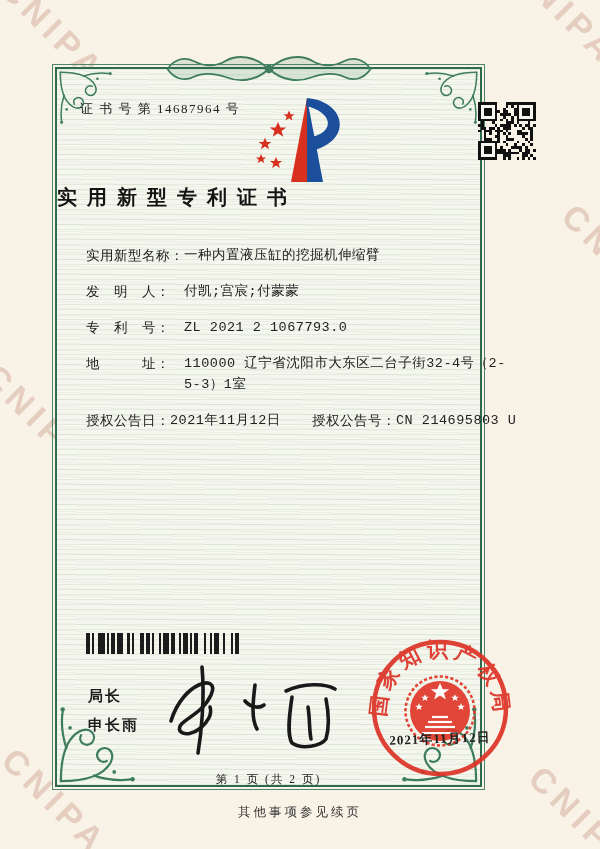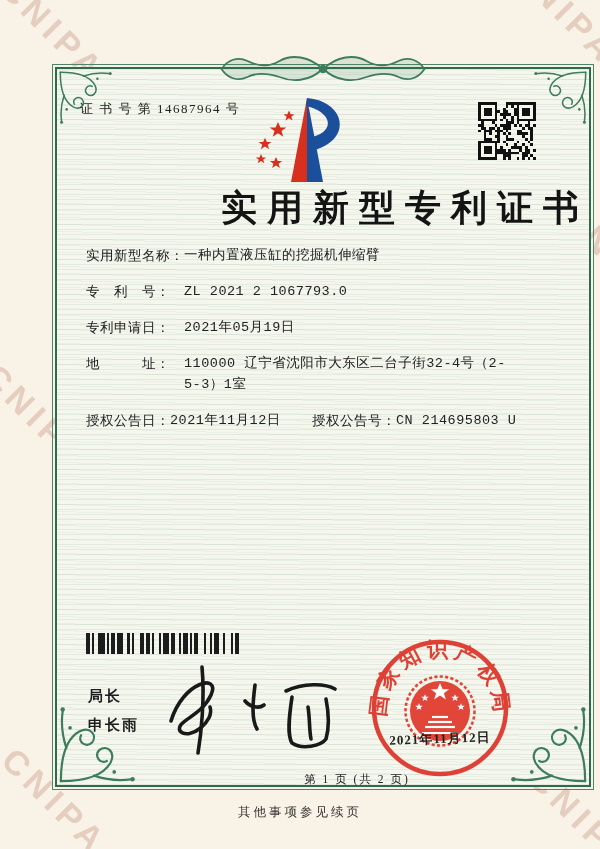--- a/index.html
+++ b/index.html
@@ -11,21 +11,21 @@
   }
   
   .wm{
     position:absolute;font-family:"Liberation Sans","DejaVu Sans",sans-serif;
     font-weight:bold;letter-spacing:6px;transform:rotate(45deg);
     color:rgba(206,168,148,.48);font-size:34px;pointer-events:none;white-space:nowrap;
   }
   .wm.inner{color:rgba(176,176,160,.30);font-size:42px;}
   
   .frame-outer{
-    position:absolute;left:52px;top:64px;width:542px;height:726px;
+    position:absolute;left:52px;top:64px;width:433px;height:726px;
     border:1px solid #4e8468;padding:2px;box-sizing:border-box;background:transparent;
   }
   .frame-inner{
     position:relative;width:100%;height:100%;box-sizing:border-box;
     border:2px solid #2e6a4d;
     background-color:#f5f7ef;
     background-image:
       repeating-linear-gradient(0deg, rgba(140,170,130,.16) 0 1px, transparent 1px 5px),
       repeating-linear-gradient(1.8deg, rgba(140,170,130,.10) 0 1px, transparent 1px 7px);
   }
@@ -34,22 +34,22 @@
   .orn-tl{left:2px;top:2px;width:64px;height:64px;transform:scale(-1,-1);}
   .orn-tr{right:2px;top:2px;width:64px;height:64px;transform:scaleY(-1);}
   .orn-bl{left:2px;bottom:2px;width:92px;height:92px;transform:scaleX(-1);}
   .orn-br{right:2px;bottom:2px;width:92px;height:92px;}
   .orn-top{left:50%;top:-21px;width:215px;height:42px;transform:translateX(-50%);}
   
   .cert-no{position:absolute;left:23px;top:31px;font-size:13px;letter-spacing:1.5px;color:#222;}
   .logo{position:absolute;left:195px;top:23px;width:105px;height:95px;}
   .qr{position:absolute;left:421px;top:33px;width:58px;height:58px;}
   .title{
-    position:absolute;left:0;top:115px;width:100%;text-align:right;
-    font-size:36px;font-weight:bold;letter-spacing:10px;color:#141414;
+    position:absolute;left:0;top:115px;width:100%;text-align:left;
+    font-size:20px;font-weight:bold;letter-spacing:10px;color:#141414;
   }
   
   .fields{position:absolute;left:29px;top:176px;width:436px;font-size:13.5px;letter-spacing:.5px;}
   .frow{margin-bottom:15px;line-height:21px;}
   .flabel{display:inline-block;width:98px;vertical-align:top;white-space:pre;color:#222;font-family:Liberation Serif, serif;}
   .fvalue{display:inline-block;width:330px;vertical-align:top;color:#222;font-family:Liberation Mono, monospace;}
   .frow.dual{display:flex;}
   .frow.dual .pair-left{width:226px;}
   .frow.dual .flabel{width:auto;}
   .frow.dual .fvalue{width:auto;}
@@ -62,21 +62,21 @@
   .barcode span{height:100%;}
   .signoff-title{position:absolute;left:31px;top:618px;font-family:"Liberation Sans","DejaVu Sans",sans-serif;
                  font-weight:600;font-size:15px;letter-spacing:2px;color:#1e1e1e;}
   .signoff-name{position:absolute;left:31px;top:647px;font-family:"Liberation Sans","DejaVu Sans",sans-serif;
                 font-weight:600;font-size:15px;letter-spacing:2px;color:#1e1e1e;}
   .signature{position:absolute;left:92px;top:590px;width:210px;height:105px;}
   .seal{position:absolute;left:309px;top:565px;width:148px;height:148px;opacity:.92;}
   .seal-date{position:absolute;left:300px;top:661px;width:166px;text-align:center;
              font-size:13px;font-weight:bold;color:#23211e;letter-spacing:1px;transform:rotate(-2deg);}
   .page-footer{position:absolute;left:0;top:703px;width:100%;text-align:center;
-               font-size:11.5px;letter-spacing:2px;color:#222;margin-left:34px;}
+               font-size:11.5px;letter-spacing:2px;color:#222;}
   .cont-note{position:absolute;left:0;top:804px;width:100%;text-align:center;
              font-size:12.5px;letter-spacing:3px;color:#333;}
 </style>
 </head>
 <body>
 
 <svg width="0" height="0" style="position:absolute" aria-hidden="true">
   <defs>
     <g id="flourish" fill="none" stroke="#3e7d5c" stroke-width="2.4" stroke-linecap="round">
       <path d="M98,98 C72,98 52,92 44,78 C38,66 48,58 56,64 C62,70 56,80 48,76"></path>
@@ -284,24 +284,24 @@
         <rect x="20" y="20" width="1" height="1" fill="#111"></rect>
       </svg>
 
     <div class="title">实用新型专利证书</div>
 
     <div class="fields">
       <div class="frow">
         <span class="flabel">实用新型名称：</span><span class="fvalue">一种内置液压缸的挖掘机伸缩臂</span>
       </div>
       <div class="frow">
+        <span class="flabel">发　明　人：</span><span class="fvalue">付凯;宫宸;付蒙蒙</span>
+      </div>
+      <div class="frow">
         <span class="flabel">专　利　号：</span><span class="fvalue">ZL 2021 2 1067793.0</span>
-      </div>
-      <div class="frow">
-        <span class="flabel">专利申请日：</span><span class="fvalue">2021年05月19日</span>
       </div>
       <div class="frow">
         <span class="flabel">地　　　址：</span><span class="fvalue">110000 辽宁省沈阳市大东区二台子街32-4号（2-5-3）1室</span>
       </div>
       <div class="frow dual">
         <span class="pair-left">
           <span class="flabel">授权公告日：</span><span class="fvalue">2021年11月12日</span>
         </span>
         <span class="pair-right">
           <span class="flabel">授权公告号：</span><span class="fvalue">CN 214695803 U</span>

